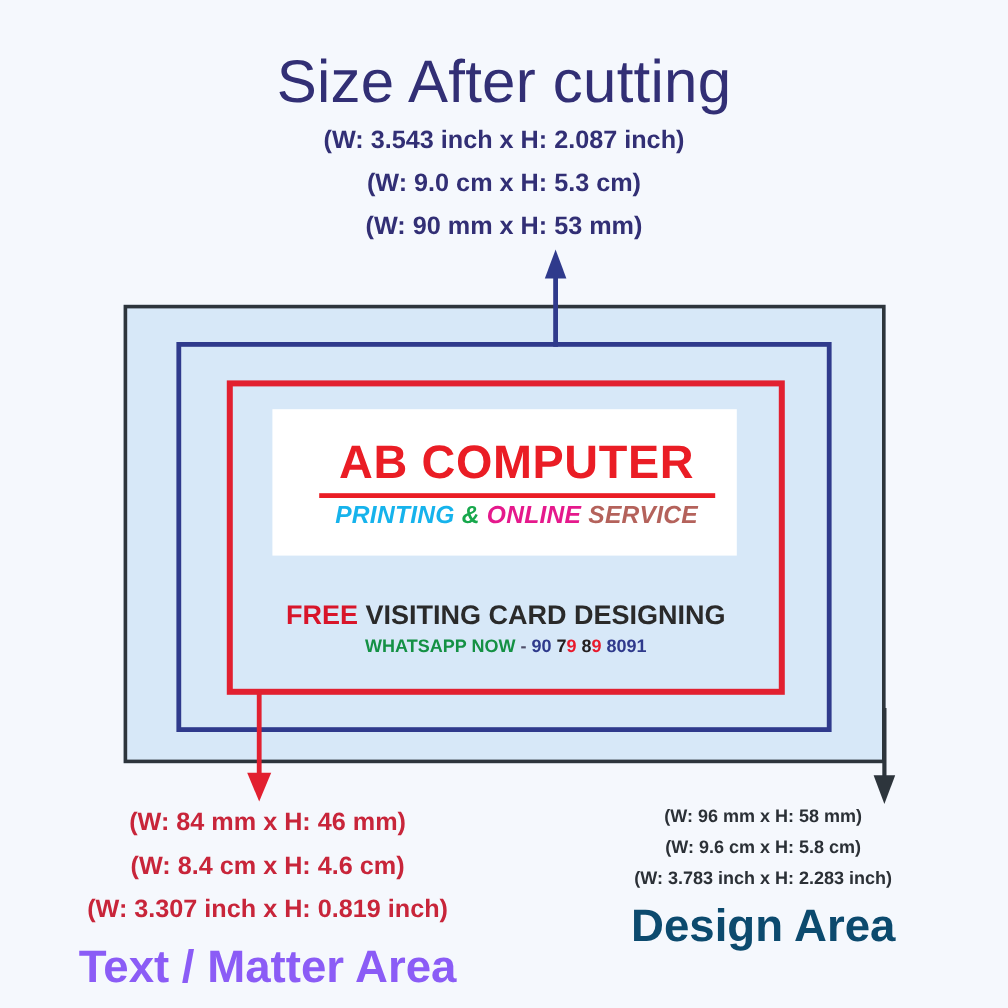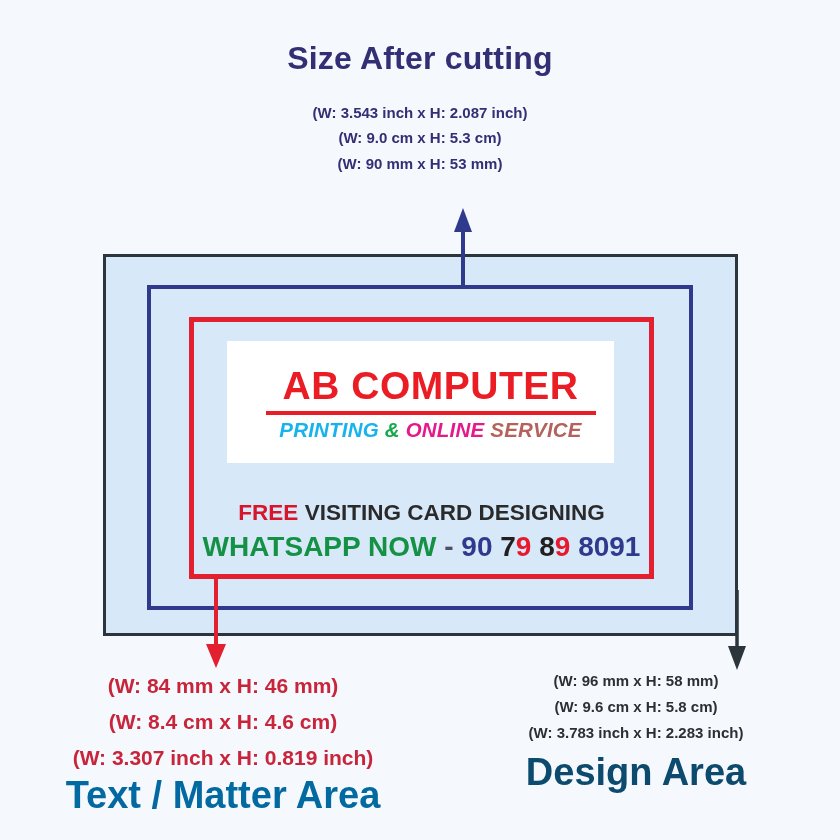--- a/index.html
+++ b/index.html
@@ -17,30 +17,30 @@
 
   
   .top-block {
     position: absolute;
     left: 0; top: 42px;
     width: 840px;
     text-align: center;
     color: #322f75;
   }
   .top-title {
-    font-size: 32px;
-    font-weight: bold;
+    font-size: 50px;
+    font-weight: normal;
     letter-spacing: 0.2px;
     line-height: 1.05;
   }
   .top-sub {
-    font-size: 15px;
+    font-size: 21px;
     font-weight: bold;
     line-height: 1.72;
-    margin-top: 24px;
+    margin-top: 4px;
   }
 
   
   .rect-outer {
     position: absolute;
     left: 103px; top: 254px;
     width: 635px; height: 382px;
     border: 3px solid #2d353c;
     background: #d7e8f8;
   }
@@ -108,21 +108,21 @@
   .promo-line1 {
     font-size: 22.5px;
     font-weight: bold;
     color: #2a2a2a;
     line-height: 1.28;
     white-space: nowrap;
     margin-top: 16px;
   }
   .promo-line1 .free { color: #d8152a; }
   .promo-line2 {
-    font-size: 28px;
+    font-size: 15px;
     font-weight: bold;
     line-height: 1.28;
     white-space: nowrap;
     margin-top: 1px;
   }
   .pw-whats { color: #149144; }
   .pw-dash  { color: #4f4f6a; }
   .pd-blue  { color: #2f3a8c; }
   .pd-dark  { color: #231f20; }
   .pd-red   { color: #e8192c; }
@@ -145,23 +145,23 @@
   }
   .bl-sub {
     font-size: 21px;
     font-weight: bold;
     line-height: 1.72;
     white-space: nowrap;
   }
   .bl-title {
     font-size: 38px;
     font-weight: bold;
-    color: #0369a1;
+    color: #8b5cf6;
     line-height: 1.05;
-    margin-top: 0;
+    margin-top: 11px;
     white-space: nowrap;
   }
 
   
   .br-block {
     position: absolute;
     left: 432px; top: 668px;
     width: 408px;
     text-align: center;
     color: #2b3036;

